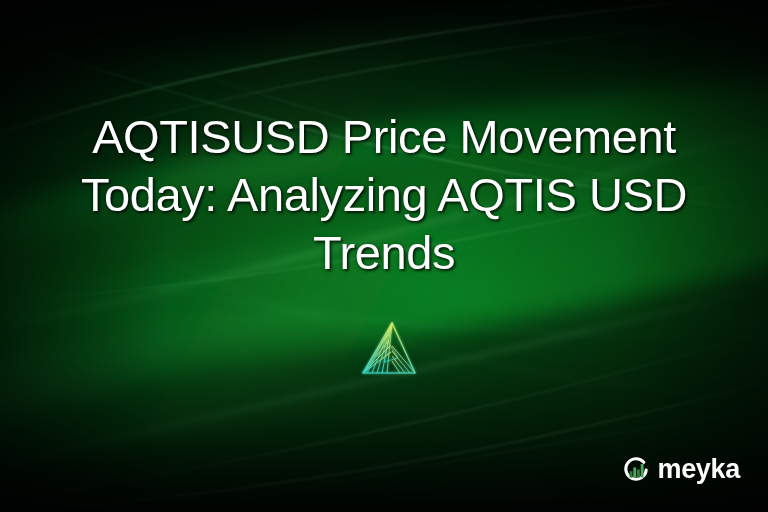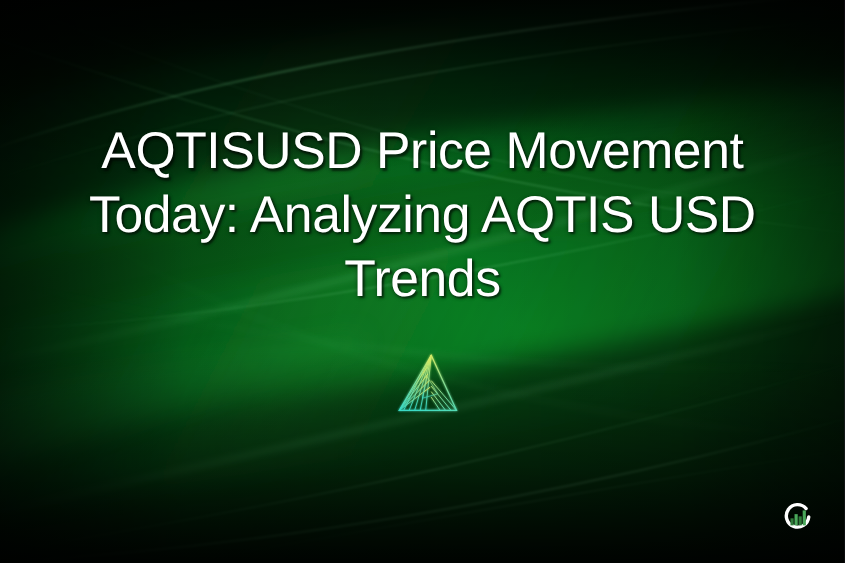--- a/index.html
+++ b/index.html
@@ -5,21 +5,21 @@
   html, body {
     margin: 0;
     padding: 0;
     background: #000;
   }
   #stage {
     position: relative;
     width: 768px;
     height: 512px;
     overflow: hidden;
-    background: #701a75;
+    background: #3b82f6;
     font-family: "Liberation Sans", sans-serif;
   }
 
   
   .bg-base {
     position: absolute;
     inset: 0;
     background:
       radial-gradient(120% 85% at 62% 58%, #0b7a20 0%, #086018 28%, #04400f 52%, #021d07 74%, #010c03 100%);
   }
@@ -198,15 +198,16 @@
   <div class="brand">
     <svg class="brand-mark" viewBox="0 0 30 30">
 
       <path d="M22.8,7.3 A10.2,10.2 0 1 0 25.2,15" fill="none" stroke="#ffffff" stroke-width="3.1" stroke-linecap="round"></path>
 
       <rect x="8.6" y="16.2" width="2.9" height="6.4" fill="#2f7a3a"></rect>
       <rect x="12.3" y="12.4" width="2.9" height="10.2" fill="#4aa85a"></rect>
       <rect x="16.0" y="14.4" width="2.9" height="8.2" fill="#2f7a3a"></rect>
       <rect x="19.7" y="9.0" width="2.9" height="13.6" fill="#4aa85a"></rect>
     </svg>
+    <span class="brand-word">meyka</span>
   </div>
 
 </div>
 
 </body></html>

